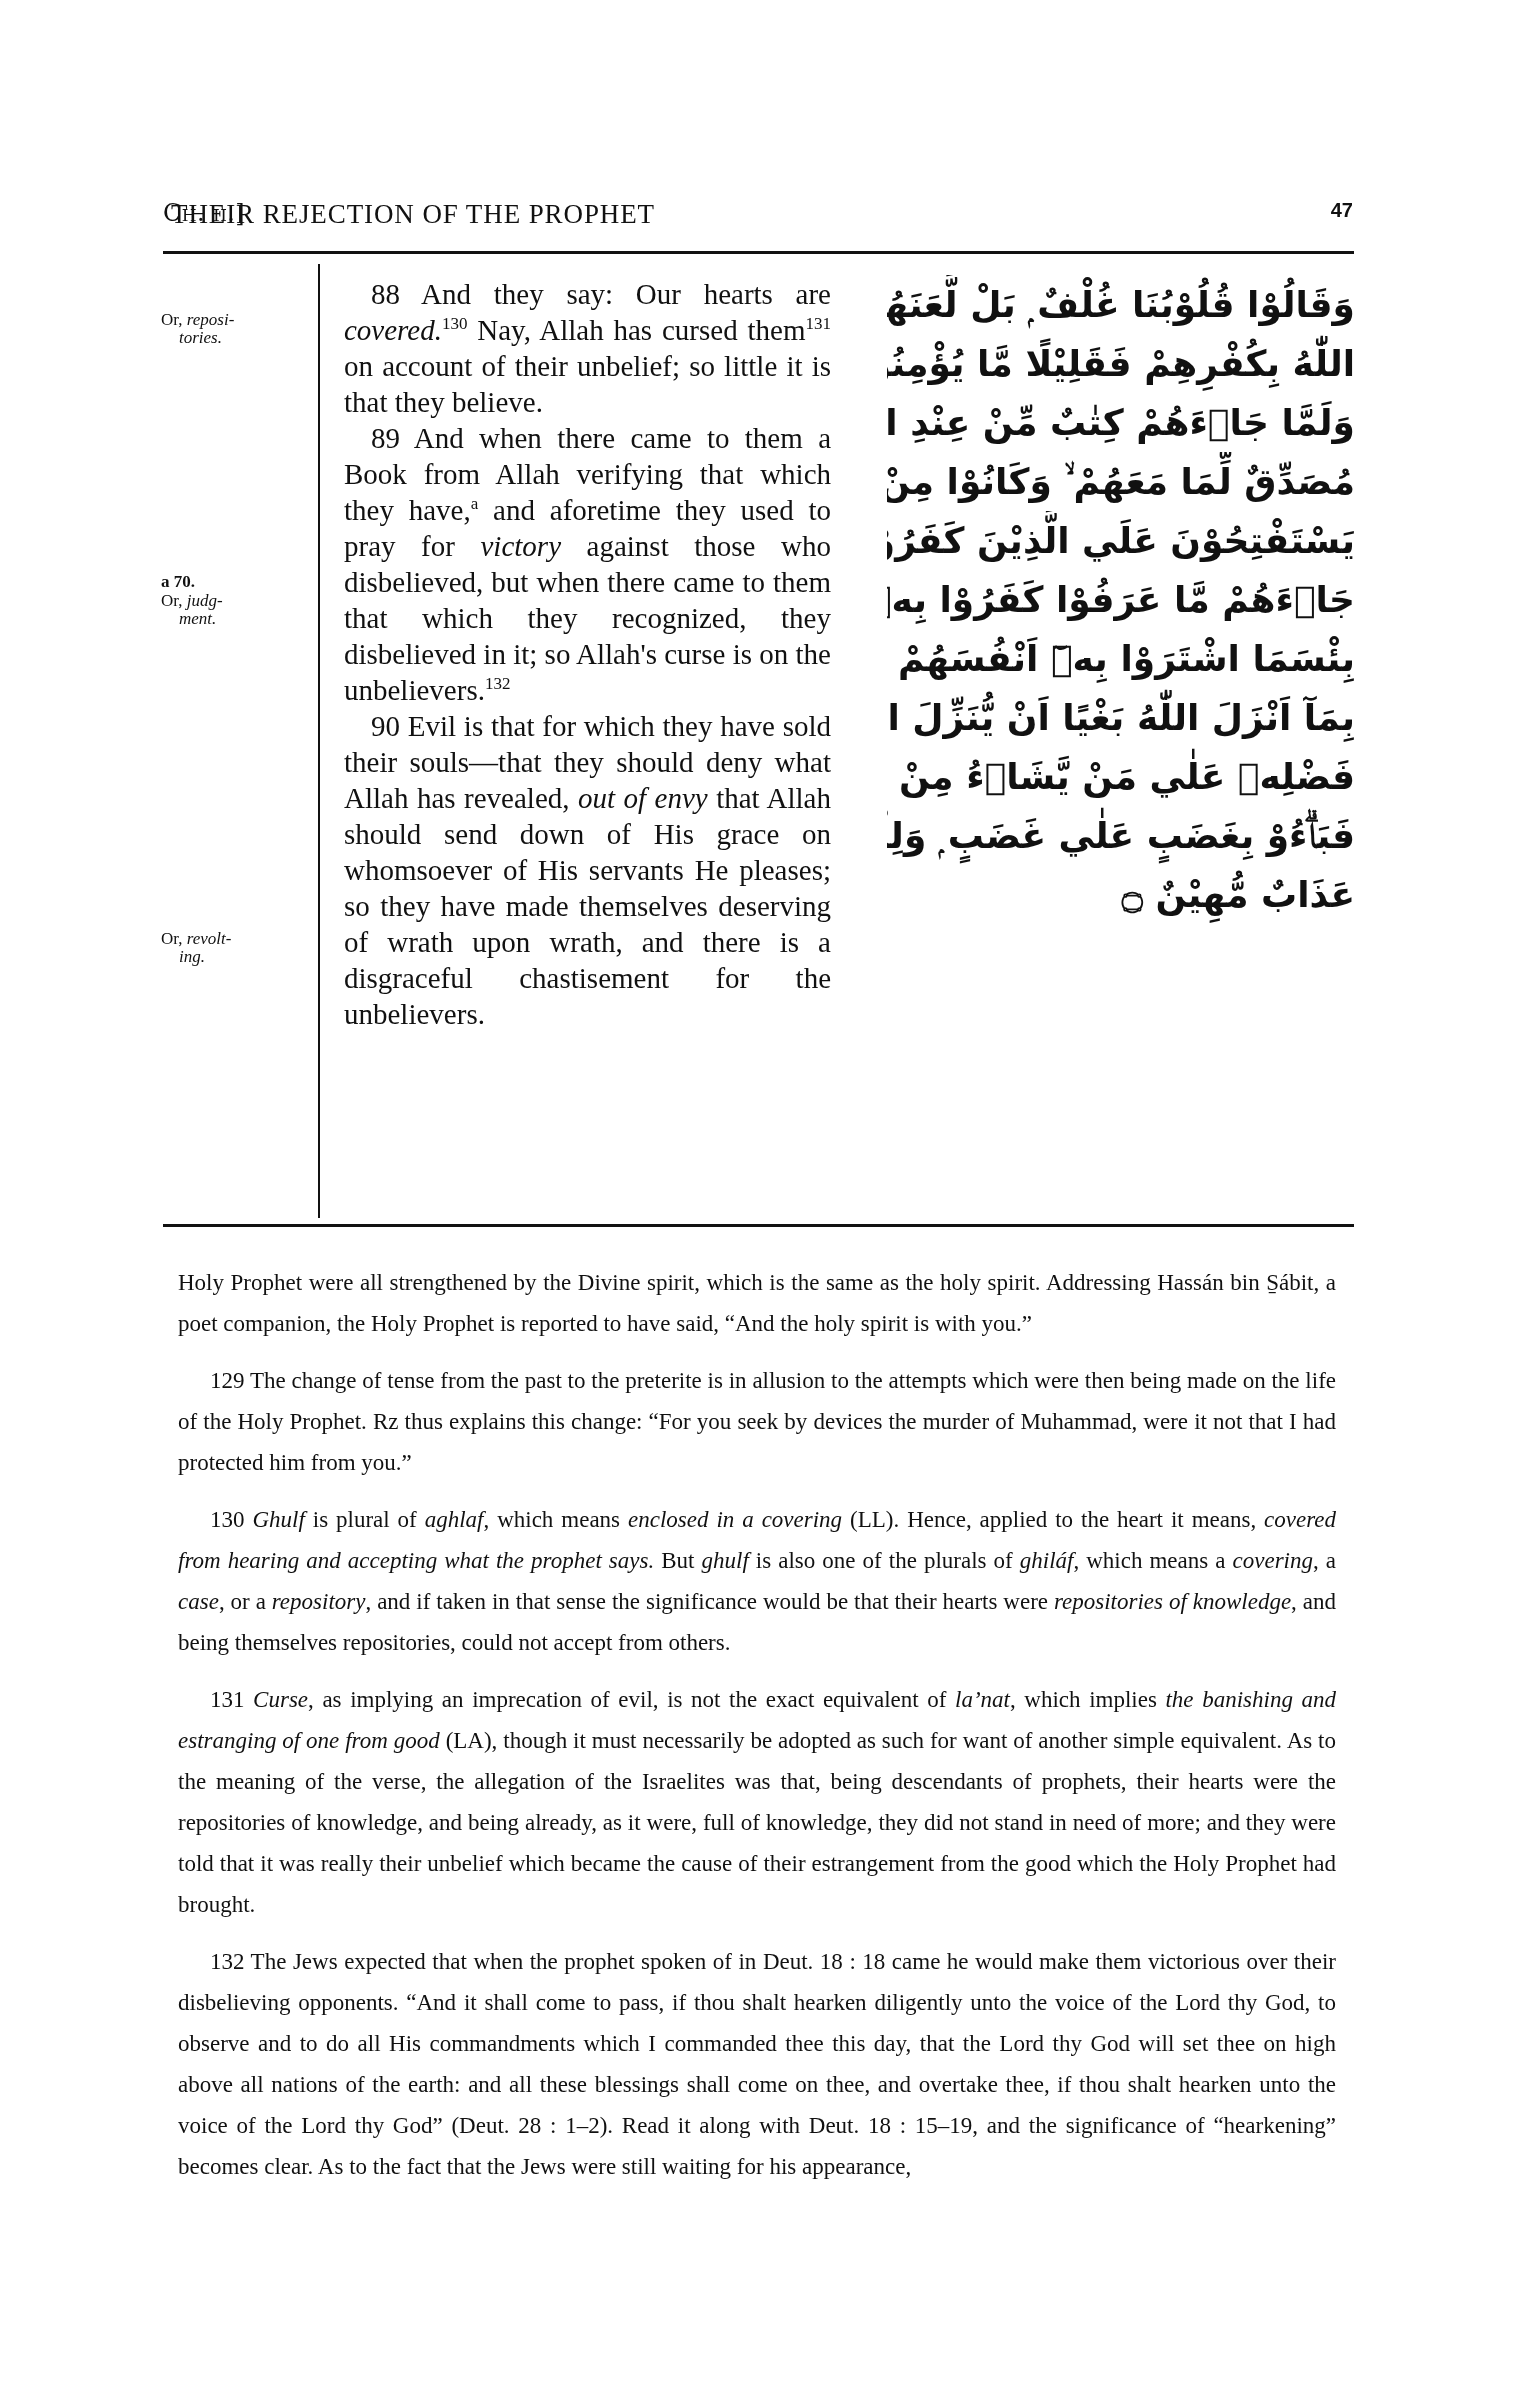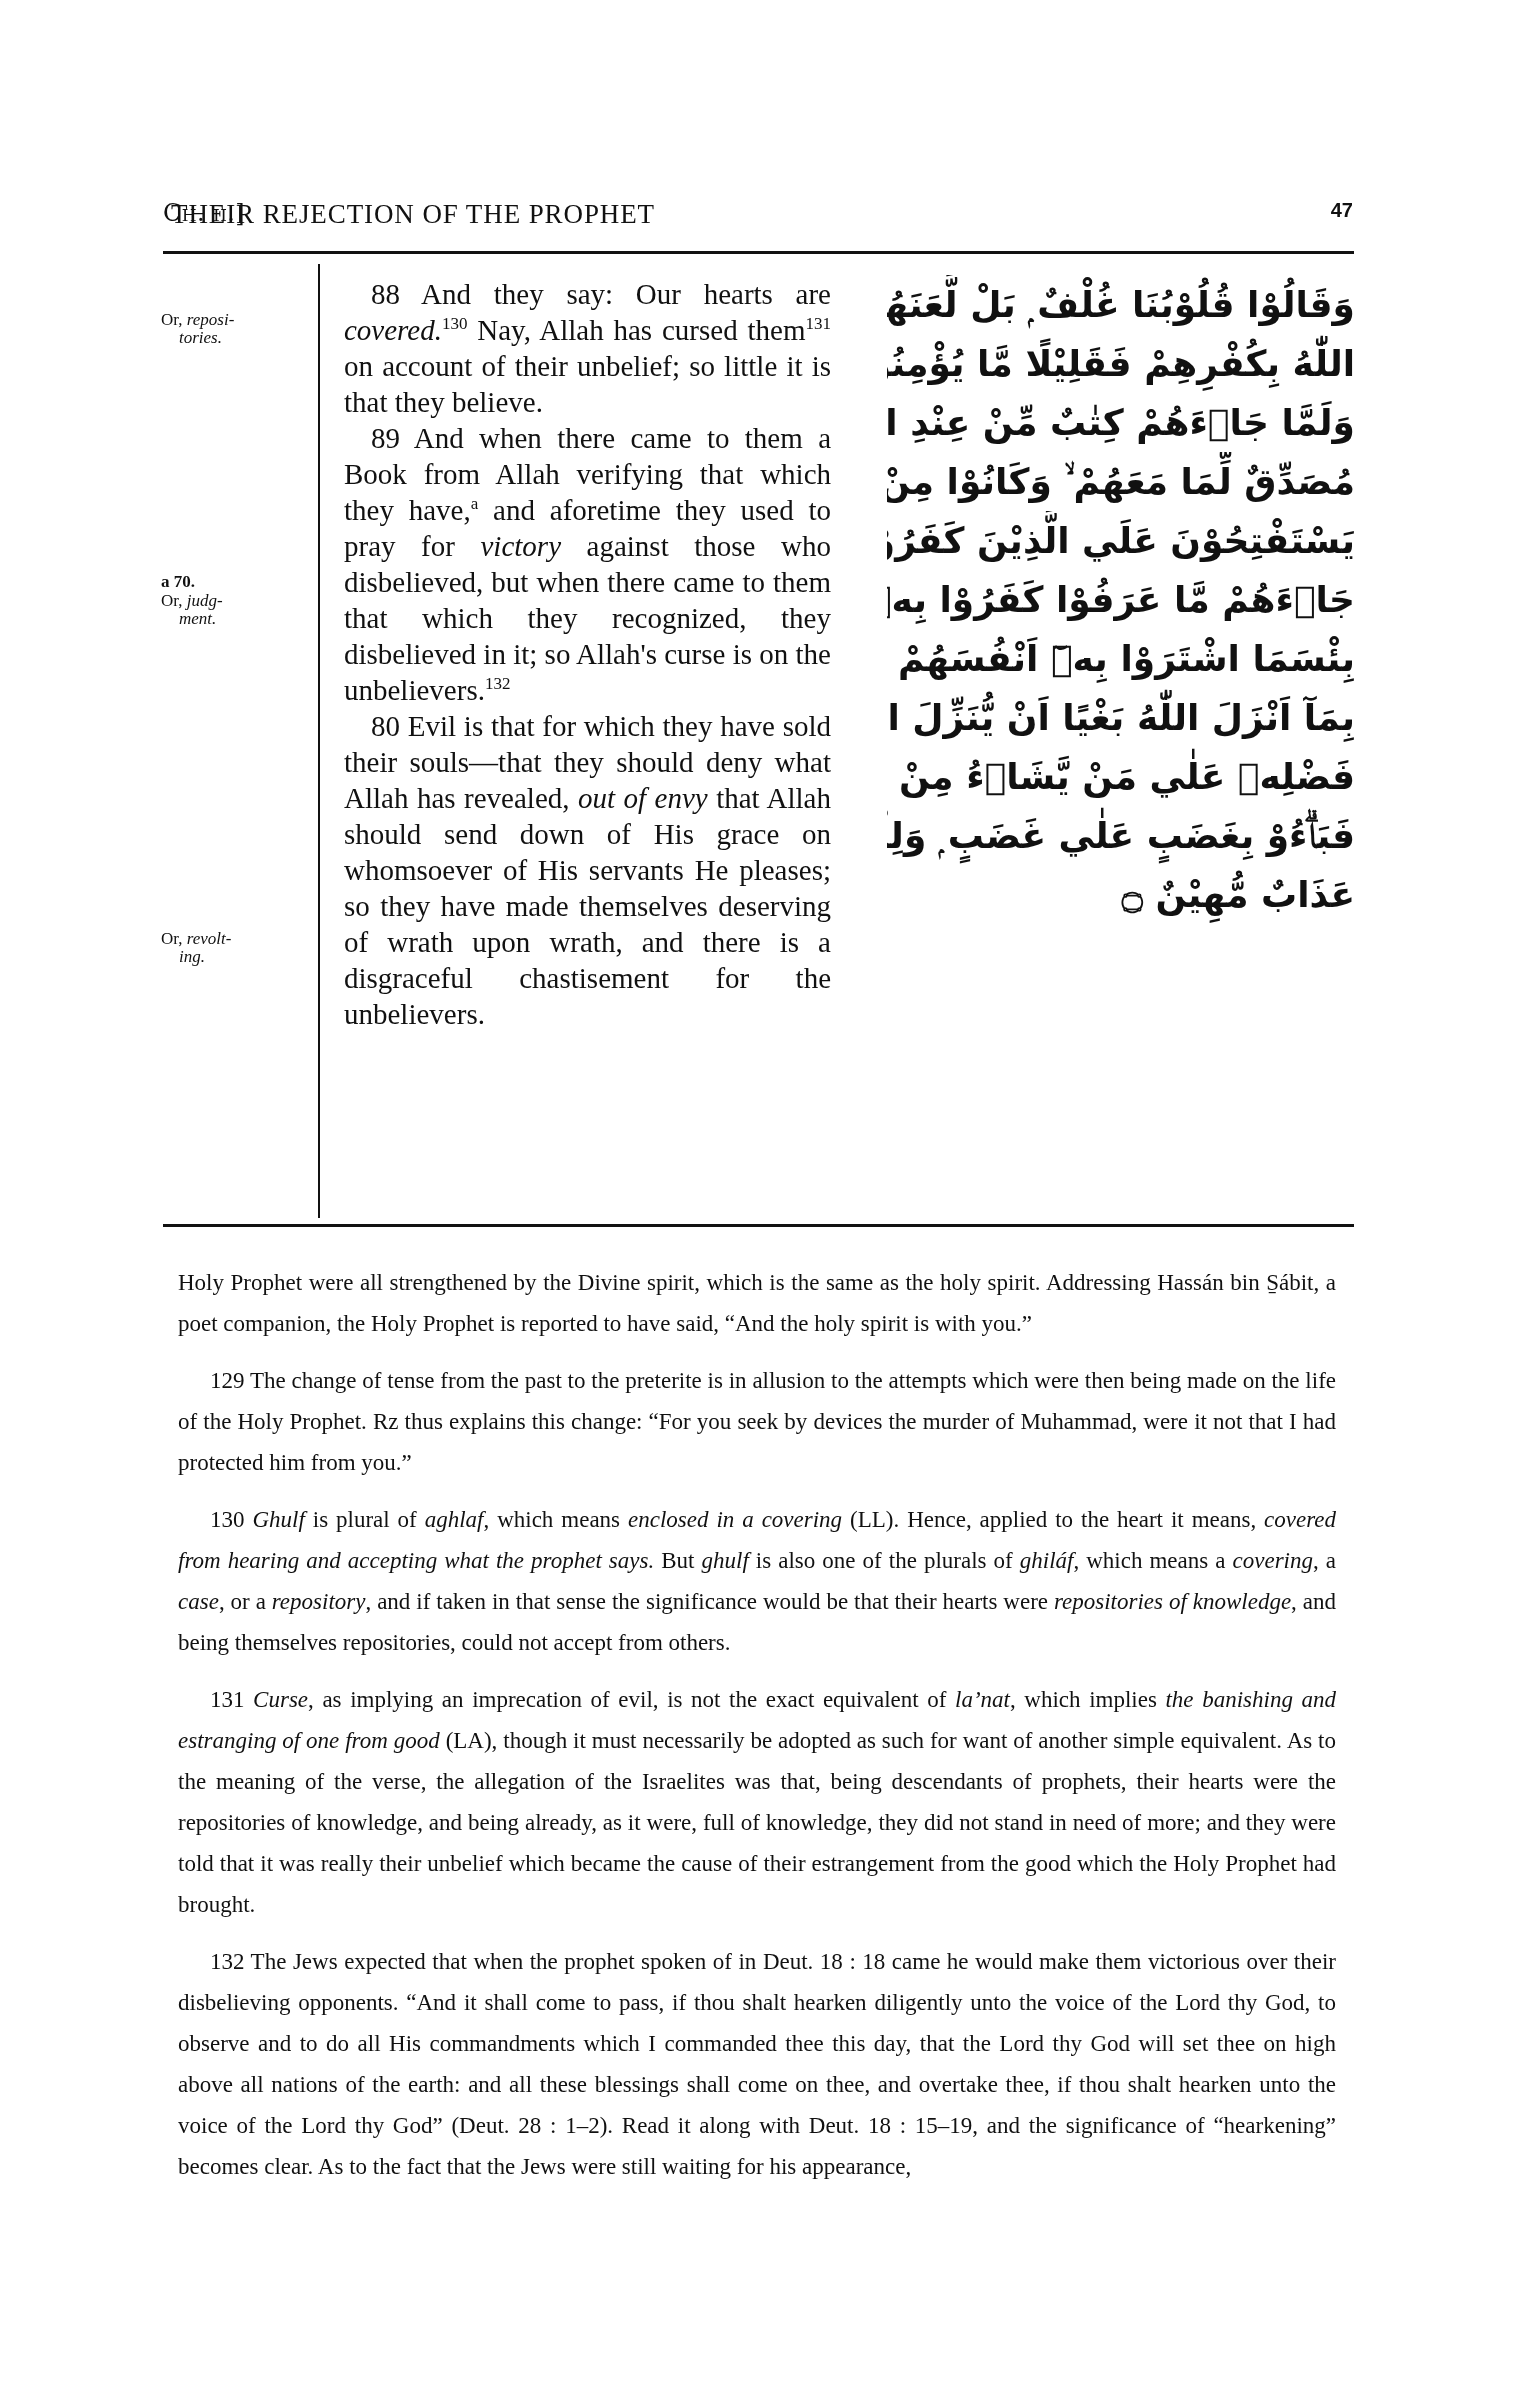--- a/index.html
+++ b/index.html
@@ -49,21 +49,21 @@
     <span>Or, </span><span class="it">revolt-</span>
     <span class="indent it">ing.</span>
   </div>
 </div>
 
 <div class="col-divider"></div>
 
 <div class="verse-col">
   <p><span>88 And they say: Our hearts are </span><i>covered.</i><sup>130</sup><span>  Nay, Allah has cursed them</span><sup>131</sup><span> on account of their unbelief; so little it is that they believe.</span></p>
   <p><span>89 And when there came to them a Book from Allah verifying that which they have,</span><sup>a</sup><span> and aforetime they used to pray for </span><i>victory</i><span> against those who disbelieved, but when there came to them that which they recognized, they disbelieved in it; so Allah's curse is on the unbelievers.</span><sup>132</sup></p>
-  <p><span>80 Evil is that for which they have sold their souls—that they should deny what Allah has revealed, </span><i>out of envy</i><span> that Allah should send down of His grace on whomsoever of His servants He pleases; so they have made themselves deserving of wrath upon wrath, and there is a disgraceful chas­tisement for the unbelievers.</span></p>
+  <p><span>90 Evil is that for which they have sold their souls—that they should deny what Allah has revealed, </span><i>out of envy</i><span> that Allah should send down of His grace on whomsoever of His servants He pleases; so they have made themselves deserving of wrath upon wrath, and there is a disgraceful chas­tisement for the unbelievers.</span></p>
 </div>
 
 <div class="arabic-col" id="arabic-col">
     <span class="arabic-line">وَقَالُوْا قُلُوْبُنَا غُلْفٌ ۭ بَلْ لَّعَنَهُمُ</span>
     <span class="arabic-line">اللّٰهُ بِكُفْرِهِمْ فَقَلِيْلًا مَّا يُؤْمِنُوْنَ ۝</span>
     <span class="arabic-line">وَلَمَّا جَاۗءَھُمْ كِتٰبٌ مِّنْ عِنْدِ اللّٰهِ</span>
     <span class="arabic-line">مُصَدِّقٌ لِّمَا مَعَھُمْ ۙ وَكَانُوْا مِنْ قَبْلُ</span>
     <span class="arabic-line">يَسْتَفْتِحُوْنَ عَلَي الَّذِيْنَ كَفَرُوْا ښ فَلَمَّا</span>
     <span class="arabic-line">جَاۗءَھُمْ مَّا عَرَفُوْا كَفَرُوْا بِهٖ ۡ فَلَعْنَةُ</span>
     <span class="arabic-line">بِئْسَمَا اشْتَرَوْا بِهٖٓ اَنْفُسَھُمْ اَنْ يَّكْفُرُوْا</span>

